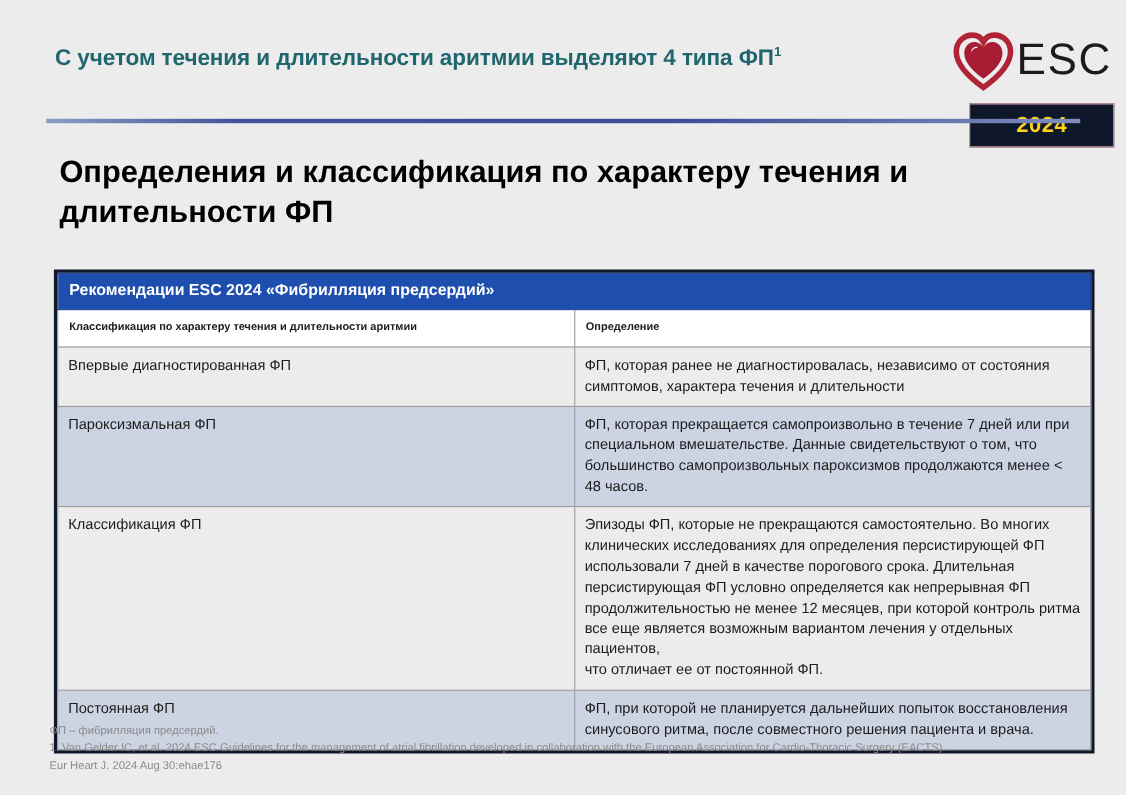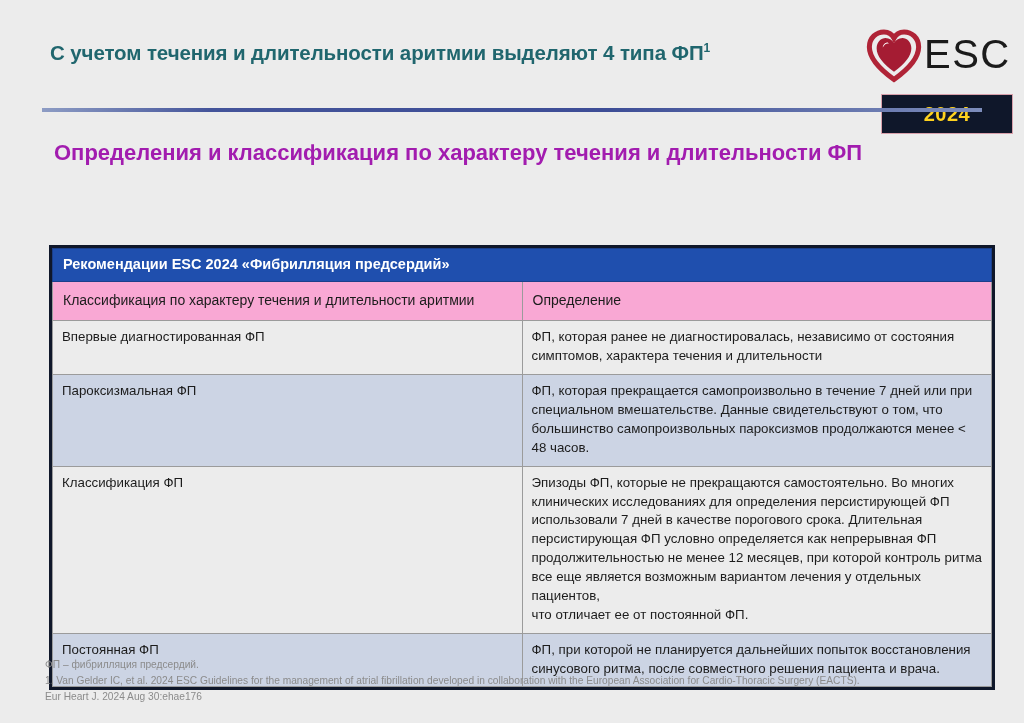--- a/index.html
+++ b/index.html
@@ -99,23 +99,23 @@
     height: 4px;
     background: linear-gradient(to right, #8d9cc4 0%, #44549a 18%, #3d4d96 60%, #7d8dbb 100%);
   }
 
   
   .subtitle {
     position: absolute;
     left: 54px;
     top: 138px;
     width: 910px;
-    font-size: 22px;
-    font-weight: bold;
-    color: #a21caf;
+    font-size: 28px;
+    font-weight: bold;
+    color: #000000;
     line-height: 1.32;
   }
 
   
   .table-wrap {
     position: absolute;
     left: 49px;
     top: 245px;
     width: 946px;
     border: 3px solid #0f172a;
@@ -139,23 +139,23 @@
   .banner-row td {
     background: #1f4fae;
     color: #ffffff;
     font-size: 14.5px;
     font-weight: bold;
     padding: 6px 10px 7px 10px;
     border: 1px solid #1b3f8a;
     line-height: 1.3;
   }
   .subhead-row td {
-    background: #f9a8d4;
-    font-weight: normal;
-    font-size: 14px;
+    background: #ffffff;
+    font-weight: bold;
+    font-size: 10px;
     padding: 9px 10px 10px 10px;
     line-height: 1.4;
   }
   .subhead-row td.def-head {
     vertical-align: middle;
   }
   .row-light td { background: #ececec; }
   .row-blue td  { background: #ccd4e4; }
 
   

